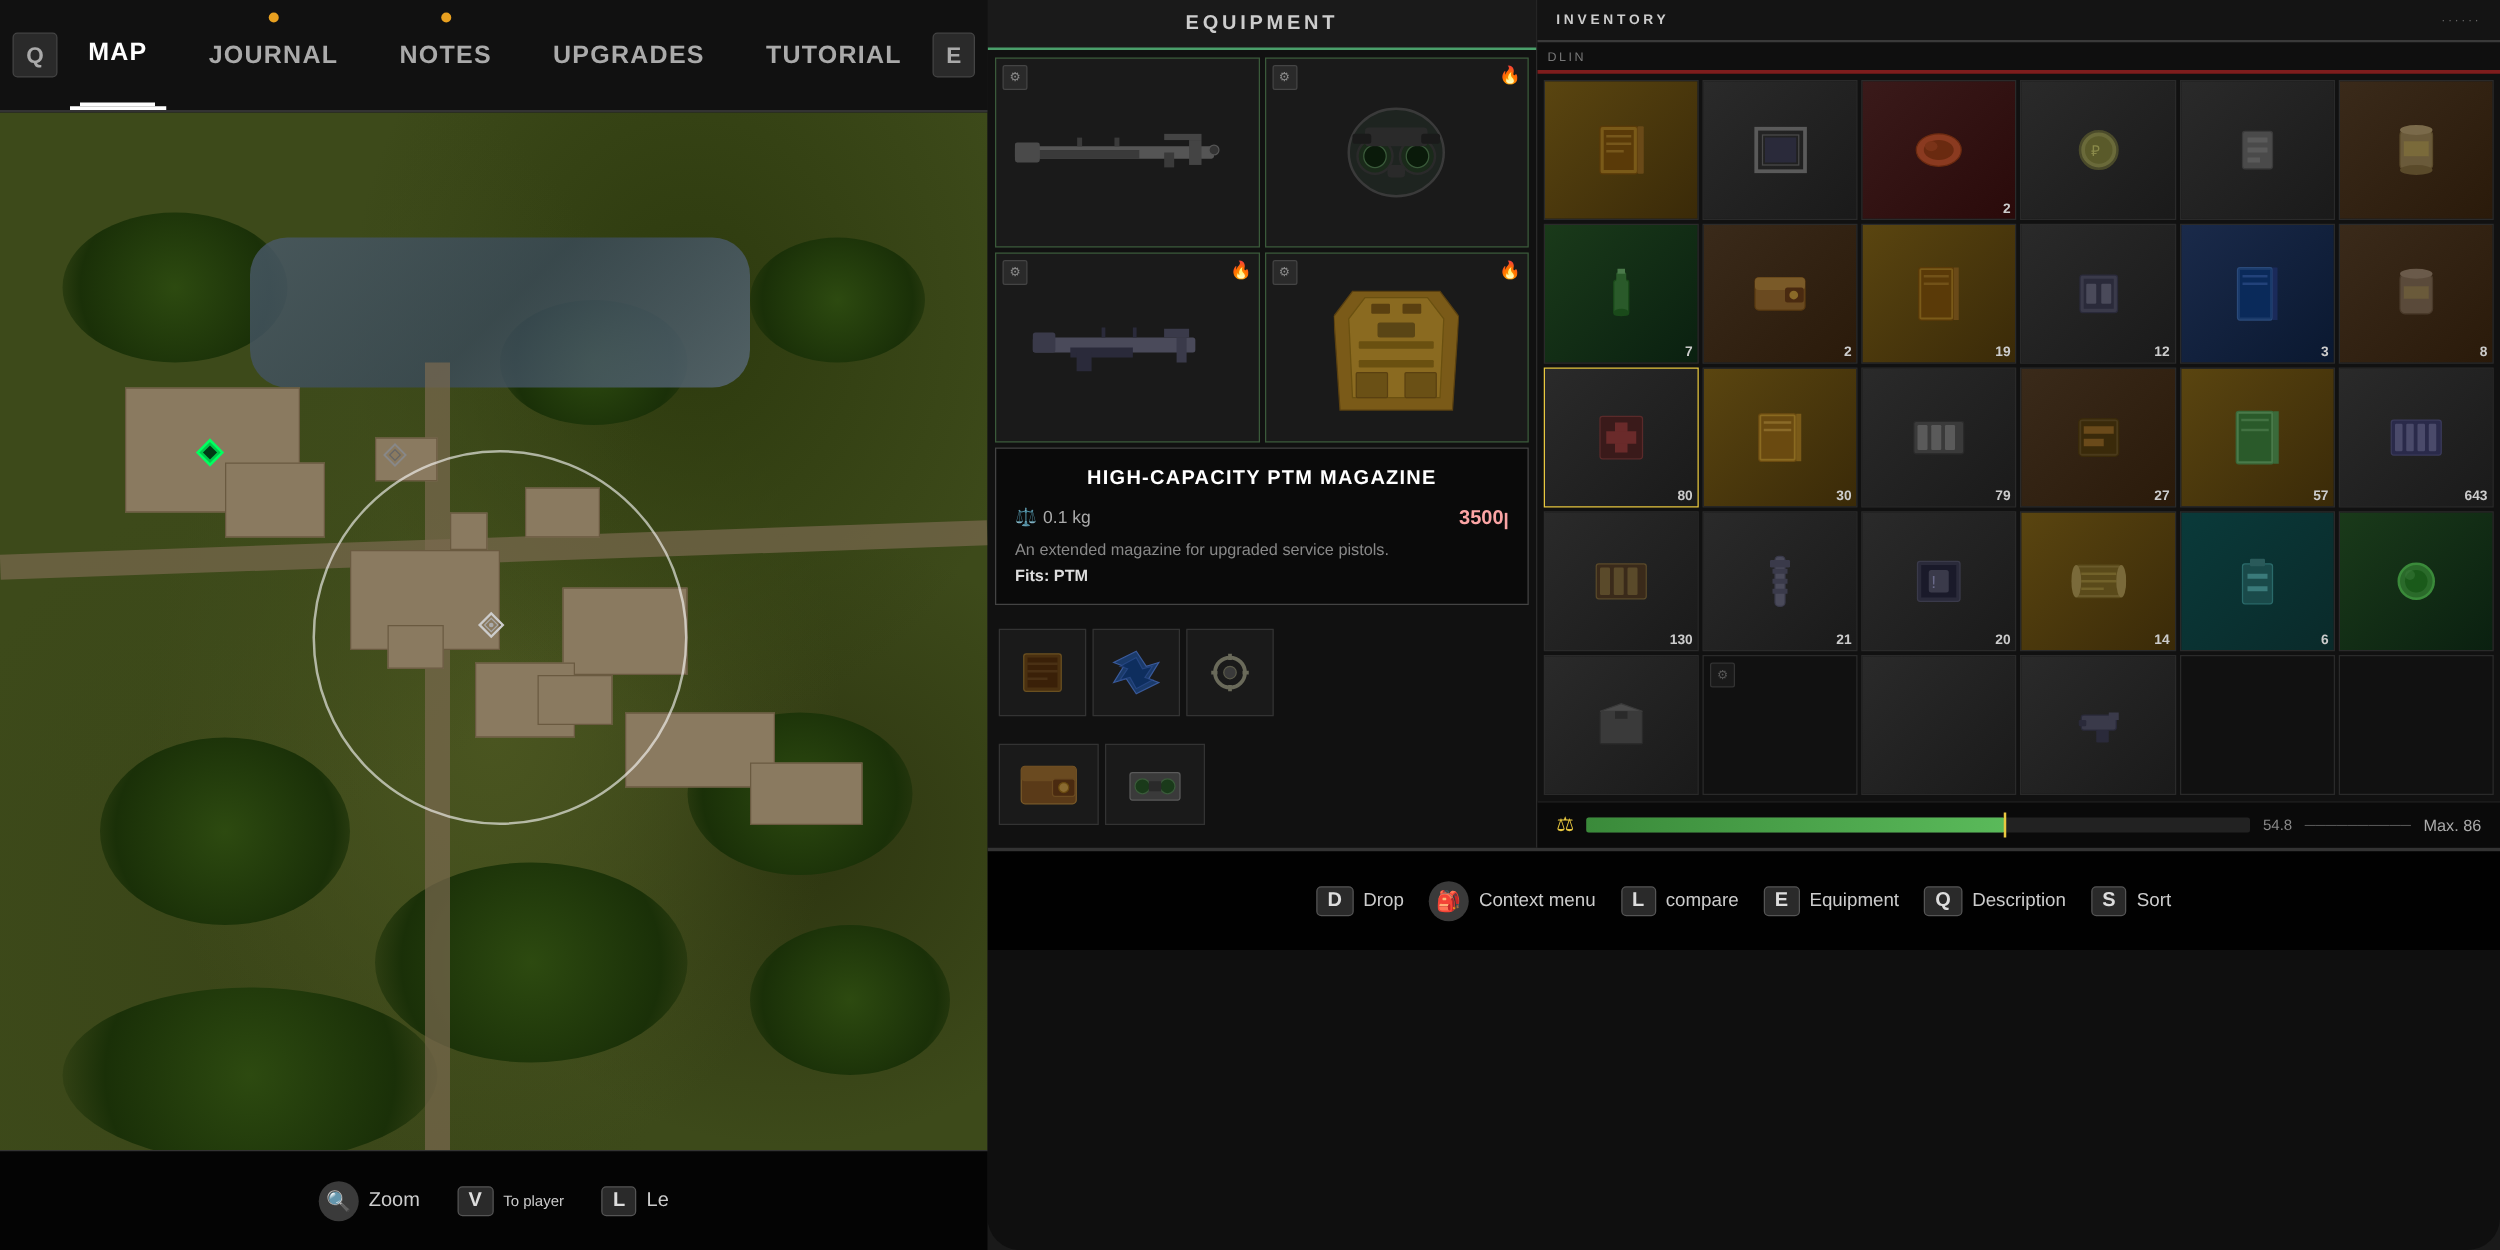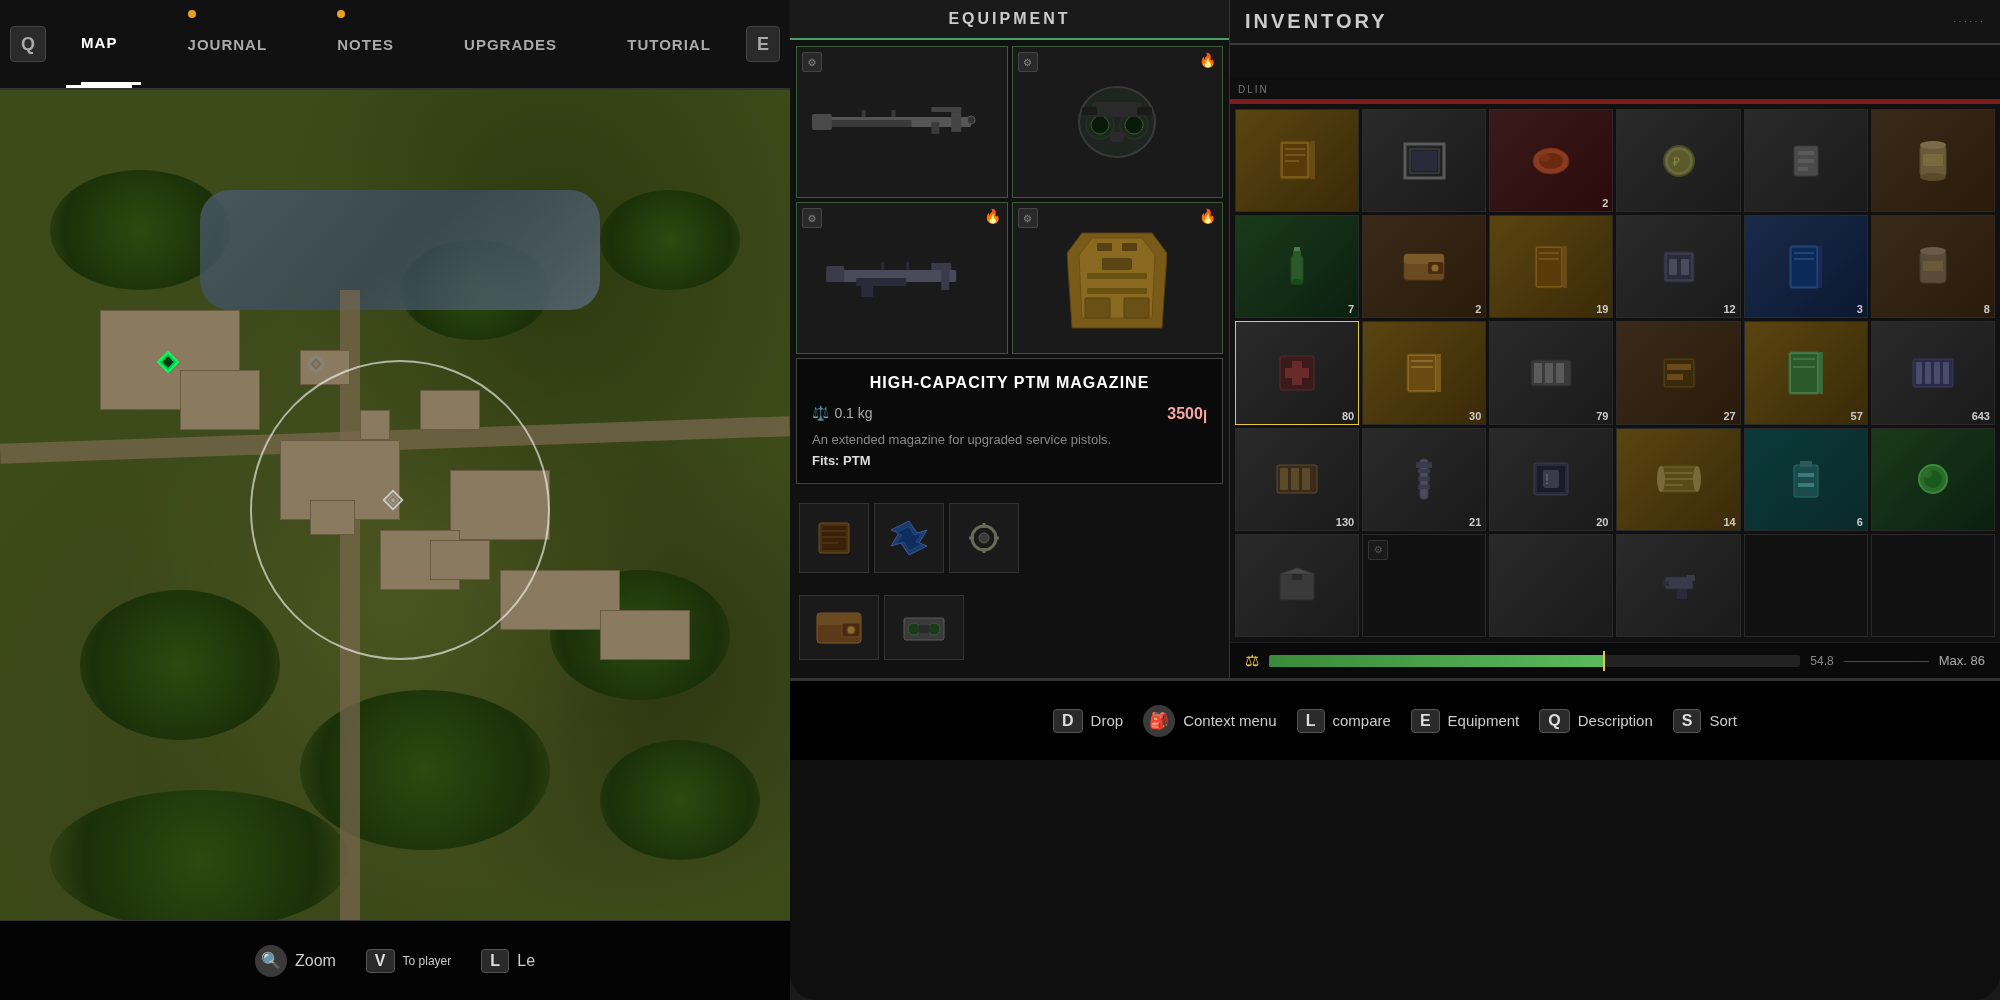--- a/index.html
+++ b/index.html
@@ -48,30 +48,30 @@
     .nav-tabs {
       display: flex;
       flex: 1;
       justify-content: space-around;
       align-items: center;
       height: 100%;
     }
 
     .nav-tab {
       color: #aaa;
-      font-size: 15px;
+      font-size: 20px;
       font-weight: bold;
       text-transform: uppercase;
       letter-spacing: 1px;
       cursor: pointer;
       padding: 5px 15px;
       position: relative;
       height: 100%;
       display: flex;
-      align-items: flex-start;
+      align-items: center;
       flex-direction: column;
       justify-content: center;
     }
 
     .nav-tab.active {
       color: #fff;
       border-bottom: 3px solid #fff;
     }
 
     .nav-tab .dot {
@@ -750,26 +750,26 @@
               <rect x="20" y="17" width="10" height="8" fill="#2a2a2a"></rect>
             </svg>
           </div>
         </div>
 
       </div>
     </div>
 
     <div id="inventory-panel">
       <div style="display:flex;align-items:center;padding:10px 15px;border-bottom:2px solid #3a3a3a;background:#141414;">
-        <span style="font-size:20px;font-weight:bold;letter-spacing:3px;color:#ccc;">INVENTORY</span>
+        <span style="font-size:11px;font-weight:bold;letter-spacing:3px;color:#ccc;">INVENTORY</span>
         <div style="margin-left:auto;display:flex;gap:2px;">
           <span style="font-size:10px;color:#666;letter-spacing:2px;">······</span>
         </div>
       </div>
-      <div style="padding:2px 8px;background:#0f0f0f;border-bottom:5px solid #7f1d1d;margin-top:32px;">
+      <div style="padding:2px 8px;background:#0f0f0f;border-bottom:3px solid #7f1d1d;">
         <span style="font-size:10px;color:#777;letter-spacing:2px;">DLIN</span>
       </div>
 
       <div id="inventory-grid">
 
         <div class="inv-slot item-yellow">
           <div class="item-img">
             <svg width="45" height="45" viewBox="0 0 45 45">
                 <rect x="5" y="3" width="30" height="38" fill="#7a5a18" stroke="#5a3a08" rx="2"></rect>
                 <rect x="8" y="6" width="24" height="32" fill="#5a3a08"></rect>

